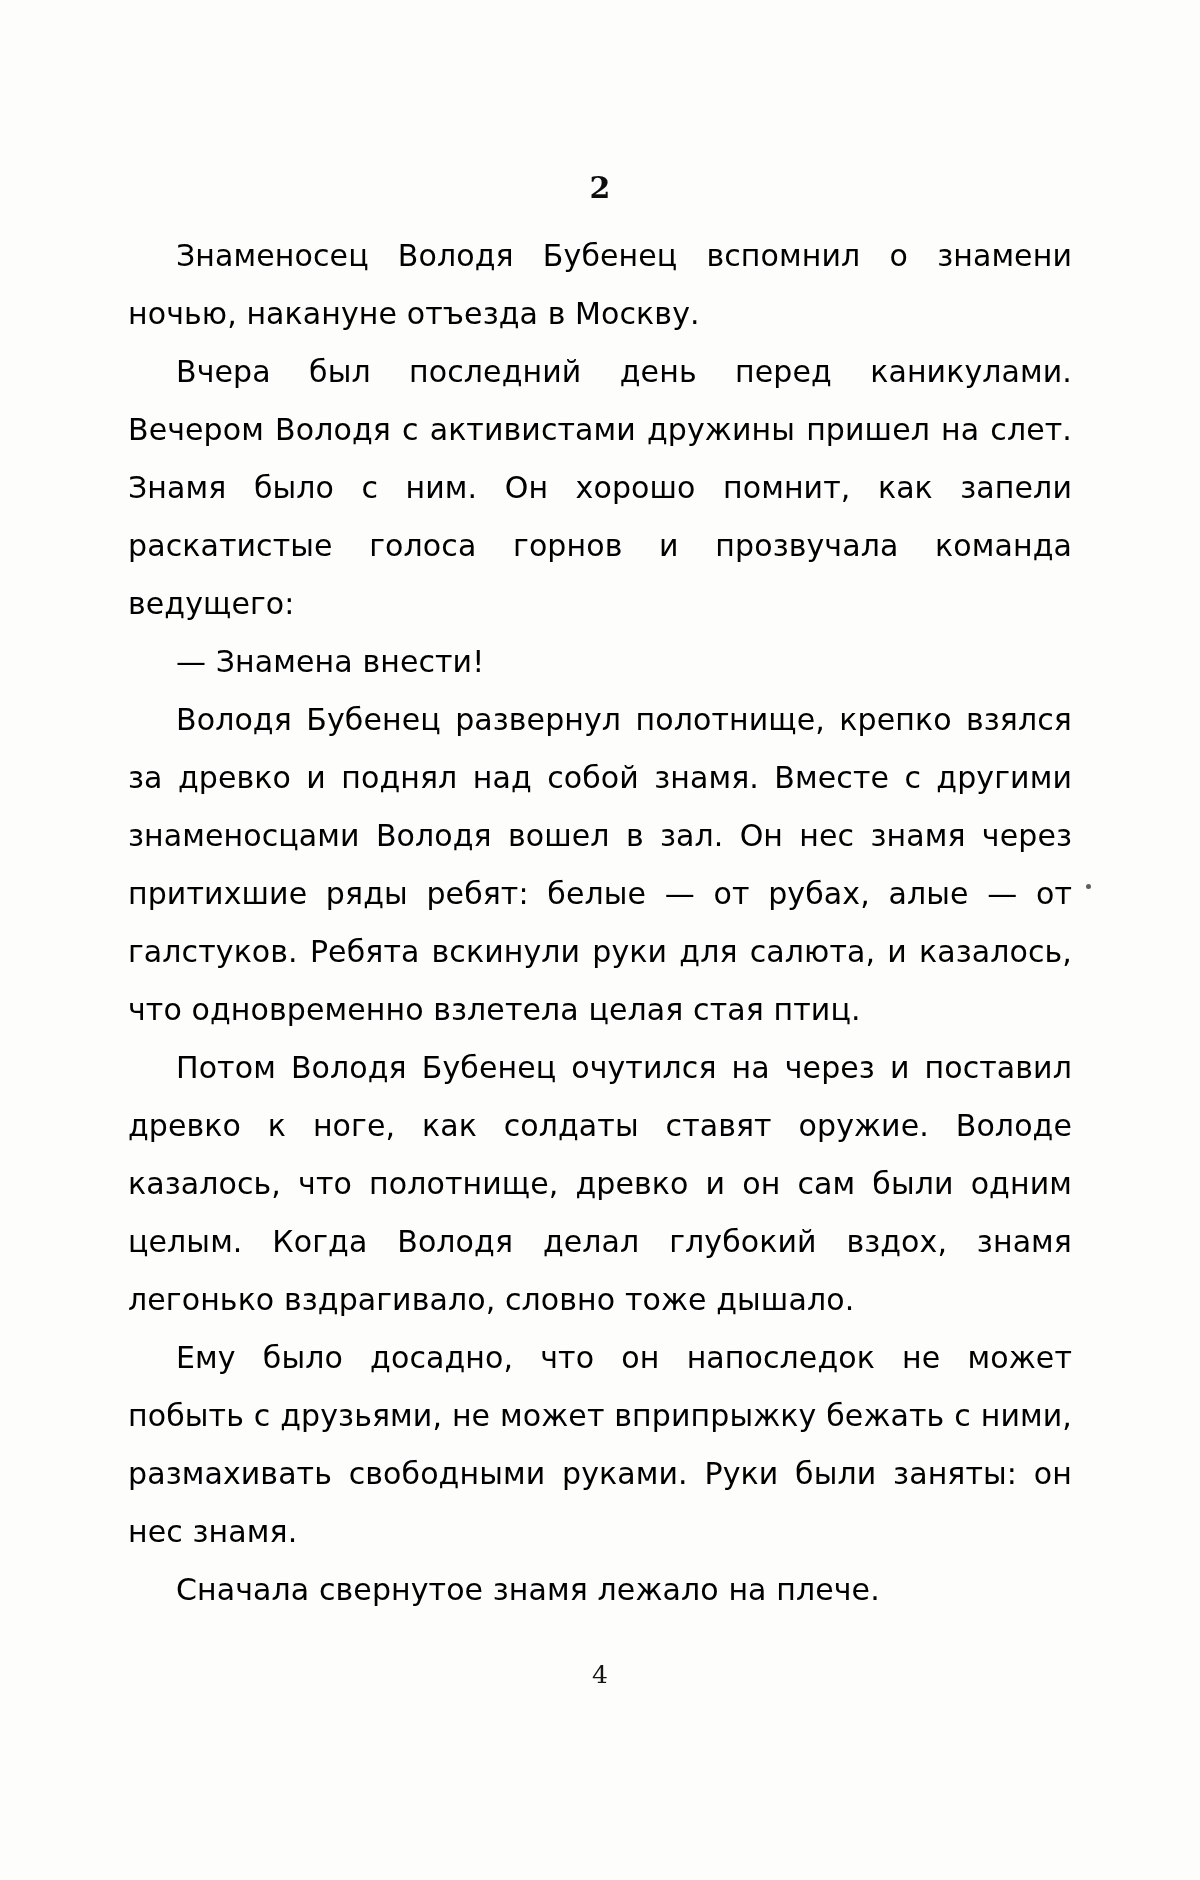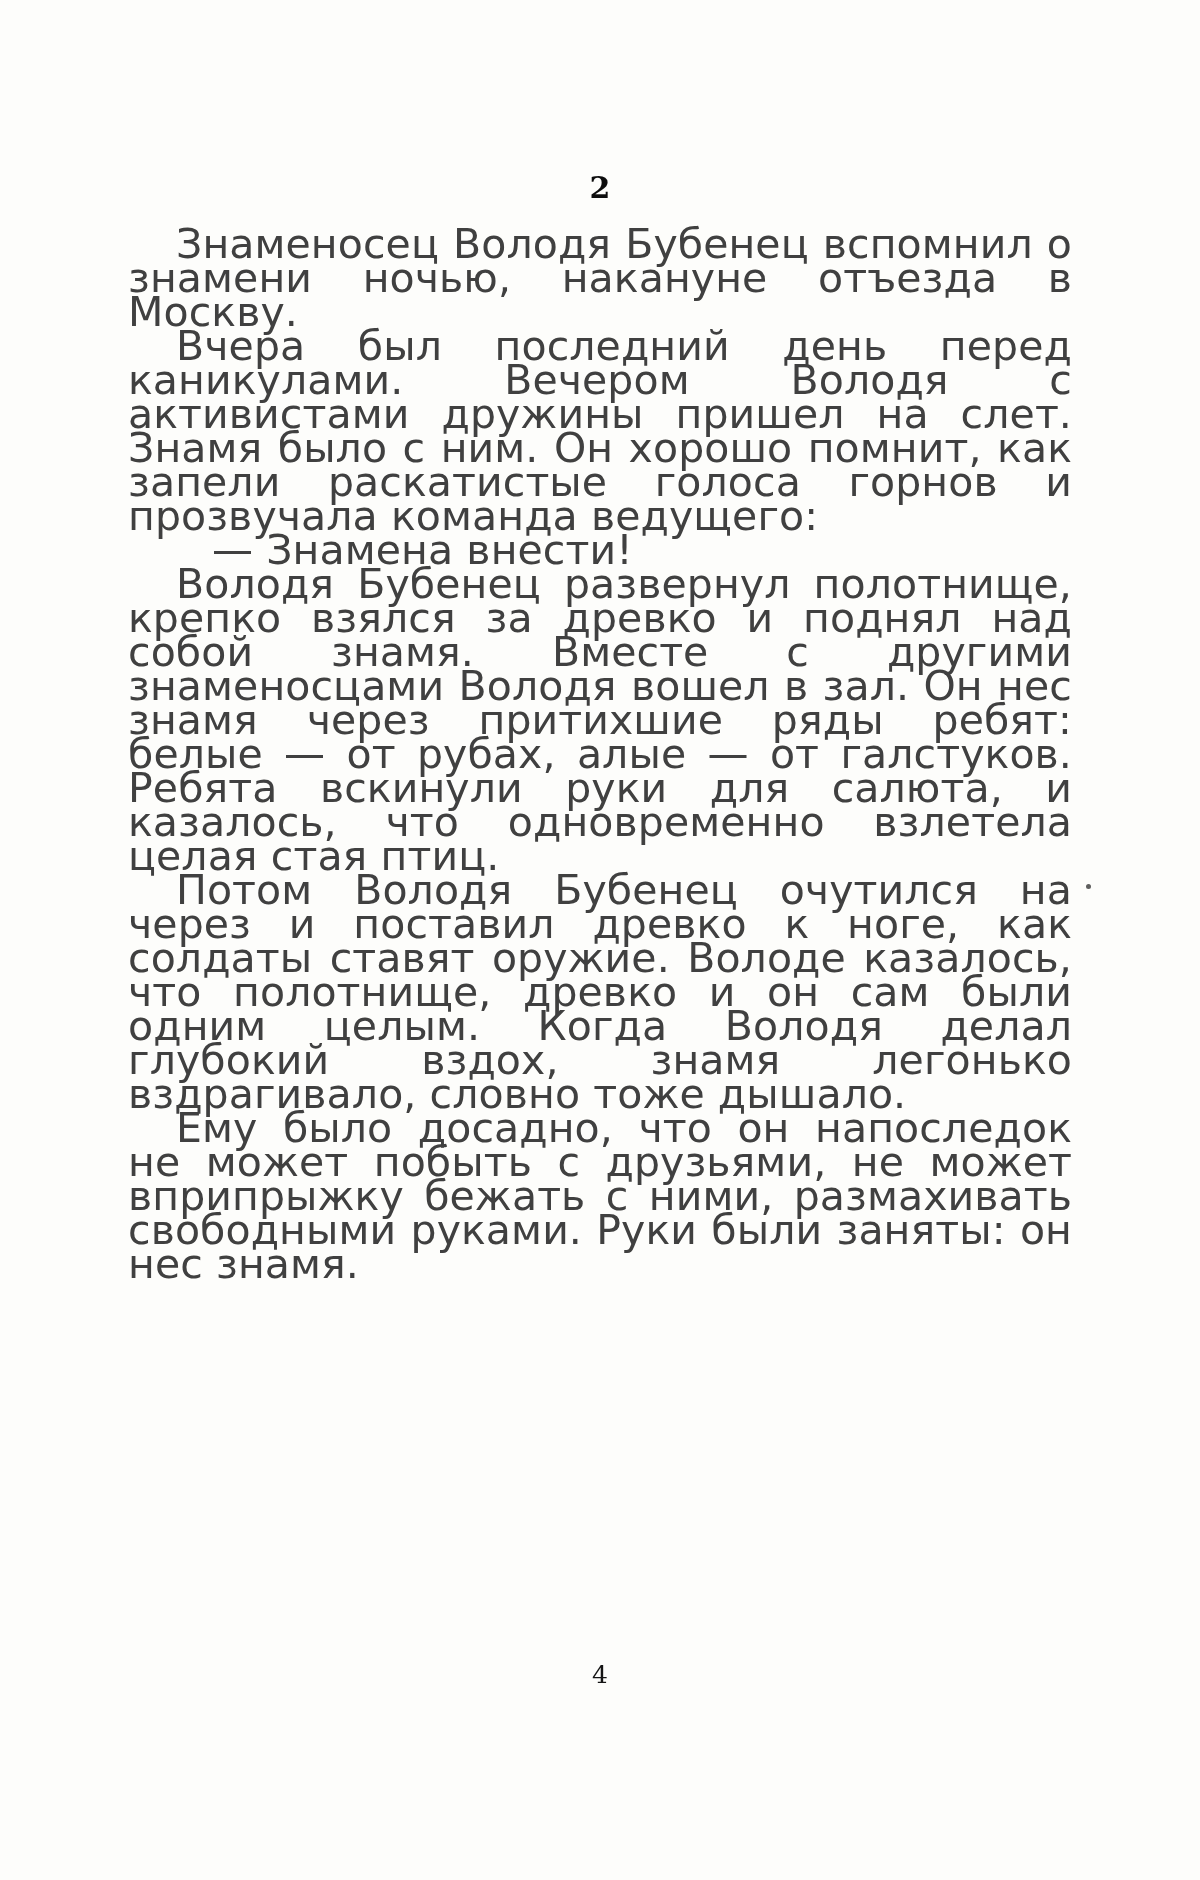--- a/index.html
+++ b/index.html
@@ -34,34 +34,33 @@
     font-family: "DejaVu Serif", serif;
     font-weight: 700;
     font-size: 30px;
     letter-spacing: 0;
     margin: 0 0 22px 0;
     color: #0d0d0d;
   }
   .para {
     margin: 0;
     font-family: "DejaVu Sans", sans-serif;
-    font-size: 41px;
-    line-height: 34px;
-    color: #404040;
+    font-size: 30px;
+    line-height: 58px;
+    color: #000000;
     text-align: justify;
     text-indent: 48px;
     letter-spacing: 0.1px;
     -webkit-font-smoothing: antialiased;
   }
   .para + .para {
     margin-top: 0px;
   }
   .para.dialogue {
     text-indent: 48px;
-    margin-left: 36px;
   }
   .page-number {
     position: absolute;
     left: 0;
     right: 0;
     top: 1660px;
     text-align: center;
     font-family: "DejaVu Serif", serif;
     font-size: 25px;
     color: #151515;
@@ -84,20 +83,21 @@
   <div class="content">
 
     <div class="section-number">2</div>
 
     <p class="para">Знаменосец Володя Бубенец вспомнил о знамени ночью, накануне отъезда в Москву.</p>
     <p class="para">Вчера был последний день перед каникулами. Вечером Володя с активистами дружины пришел на слет. Знамя было с ним. Он хорошо помнит, как запели раскатистые голоса горнов и прозвучала команда ведущего:</p>
     <p class="para dialogue">— Знамена внести!</p>
     <p class="para">Володя Бубенец развернул полотнище, крепко взялся за древко и поднял над собой знамя. Вместе с другими знаменосцами Володя вошел в зал. Он нес знамя через притихшие ряды ребят: белые — от рубах, алые — от галстуков. Ребята вскинули руки для салюта, и казалось, что одновременно взлетела целая стая птиц.</p>
     <p class="para">Потом Володя Бубенец очутился на через и поставил древко к ноге, как солдаты ставят оружие. Володе казалось, что полотнище, древко и он сам были одним целым. Когда Володя делал глубокий вздох, знамя легонько вздрагивало, словно тоже дышало.</p>
     <p class="para">Ему было досадно, что он напоследок не может побыть с друзьями, не может вприпрыжку бежать с ними, размахивать свободными руками. Руки были заняты: он нес знамя.</p>
+    <p class="para">Сначала свернутое знамя лежало на плече.</p>
 
   </div>
 
   <div class="speck s1"></div>
 
   <div class="page-number">4</div>
 
 </div>
 
 </body></html>

